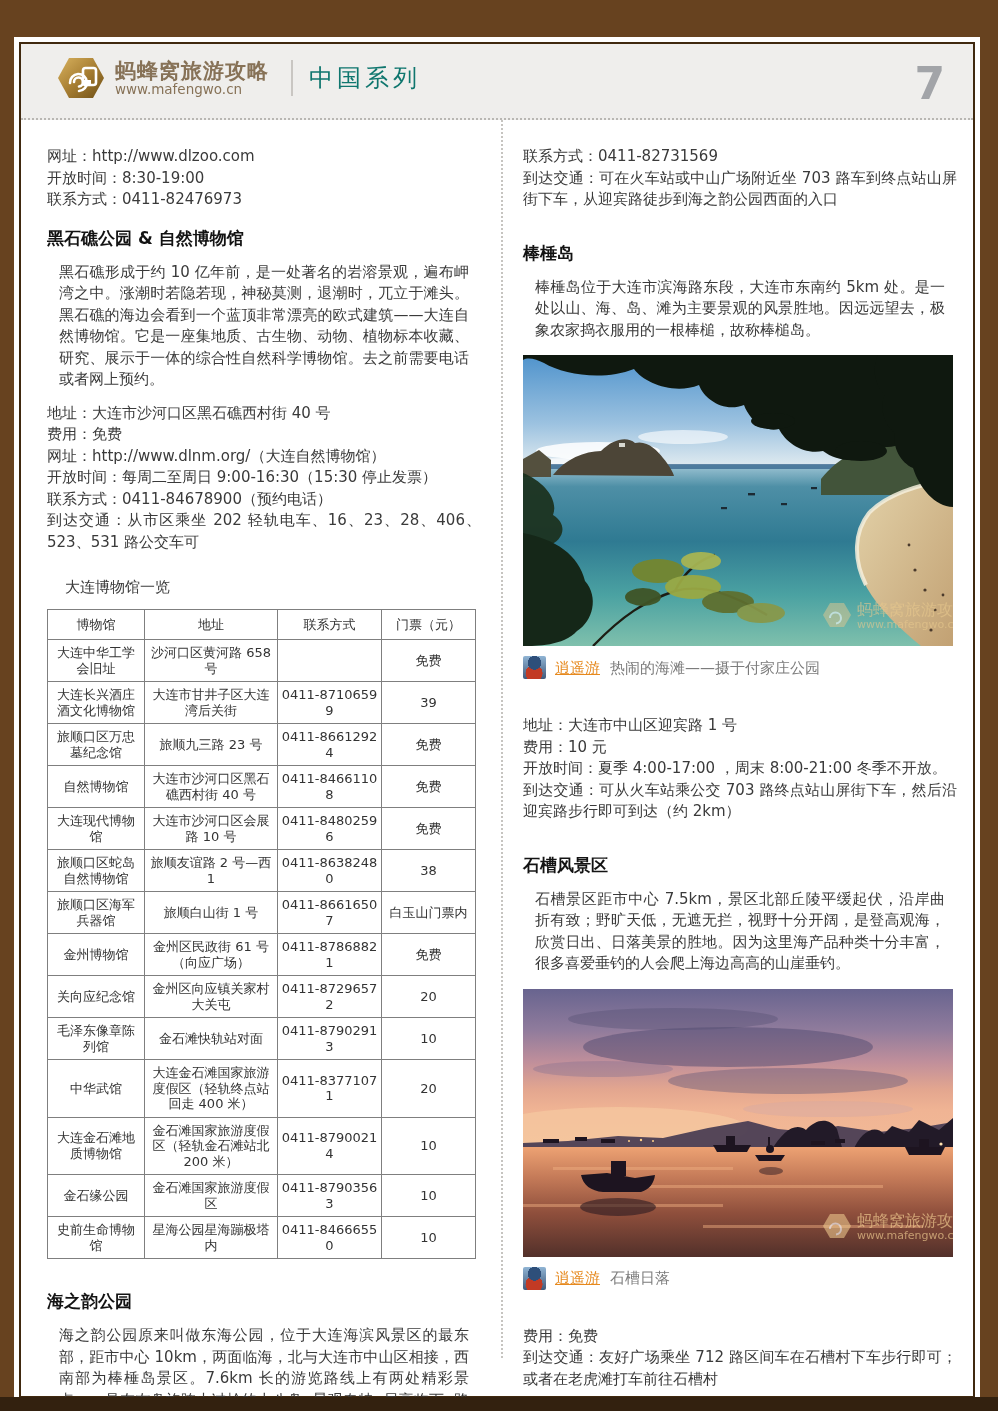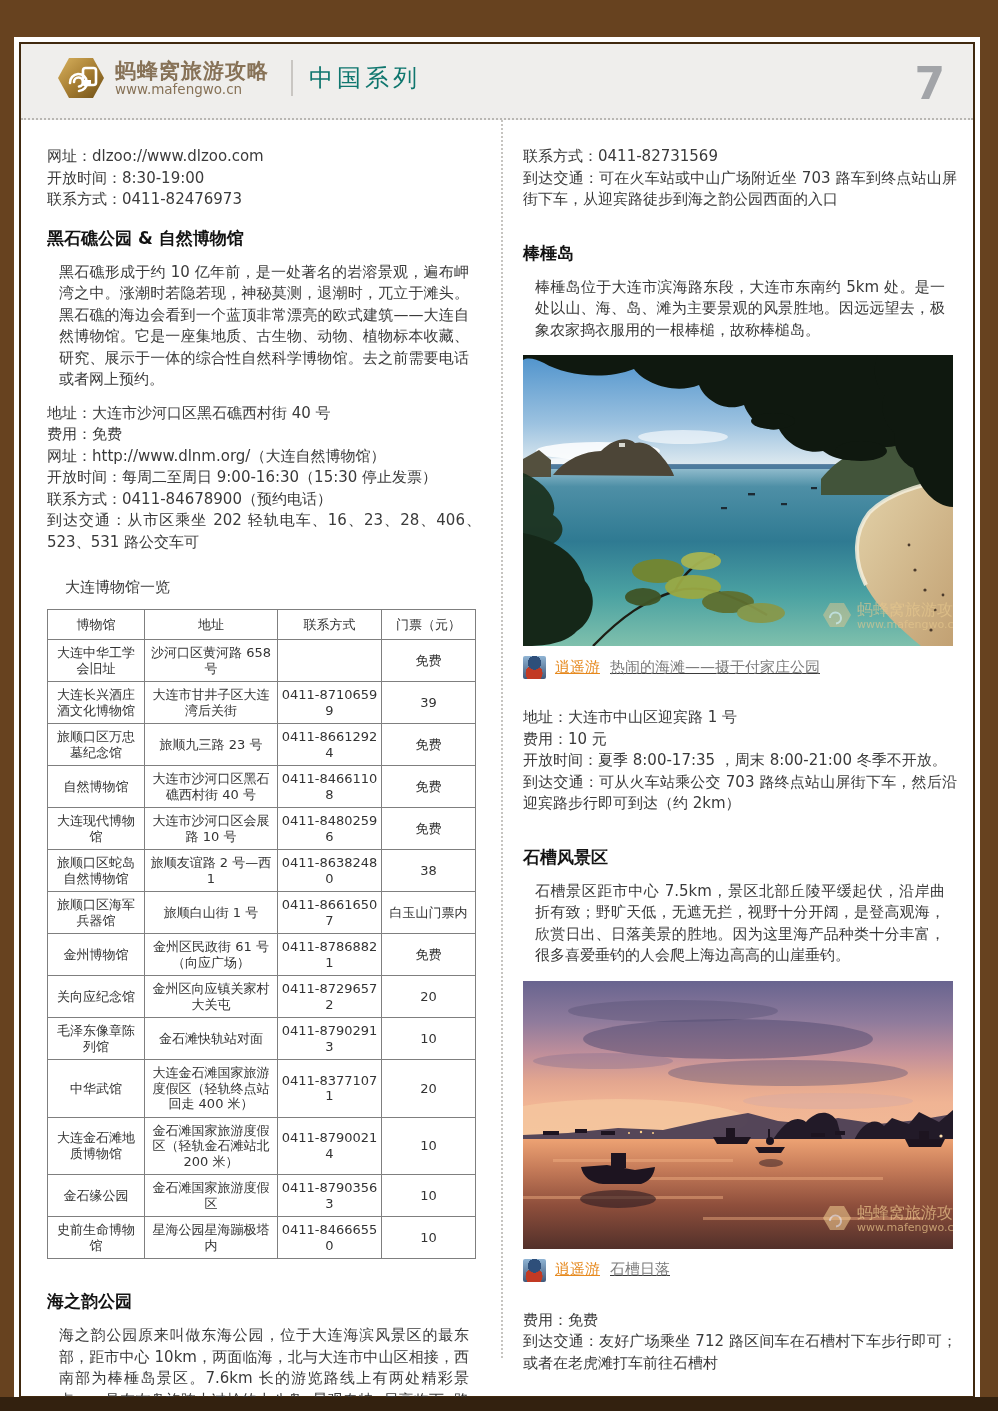--- a/index.html
+++ b/index.html
@@ -34,30 +34,30 @@
   h2{font-size:17px;color:#131313;margin:15px 0 9px 0;line-height:24px;}
   h2.gap{margin-top:30px;}
   .tbl-title{margin:24px 0 10px 18px;}
   
   table{border-collapse:collapse;width:428px;table-layout:fixed;}
   th,td{border:1px solid #7f7f7f;font-size:13px;line-height:15.5px;color:#333;
     text-align:center;vertical-align:middle;padding:5px 3px;font-weight:normal;word-break:break-all;}
   th{padding:7px 3px;}
   
   .photo{width:430px;display:block;margin-top:14px;}
-  .caption{display:flex;align-items:center;margin:10px 0 0 0;text-decoration:underline;}
+  .caption{display:flex;align-items:flex-end;margin:10px 0 0 0;}
   .avatar{width:23px;height:23px;border-radius:2px;margin-right:9px;flex:none;
     background:
       radial-gradient(circle at 50% 30%, #2e4f7a 0 34%, transparent 35%),
       radial-gradient(circle at 48% 75%, #c23a24 0 40%, transparent 41%),
       linear-gradient(#8fb4d4,#41597a);}
   .cap-user{color:#e6891e;text-decoration:underline;margin-right:10px;}
   .cap-text{color:#7c7c7c;}
   .mt8{margin-top:8px;}
-  .mt22{margin-top:28px;}
+  .mt22{margin-top:36px;}
 </style>
 </head>
 <body>
 
 <div class="page">
 
   <div class="header">
     <div class="brand">
       <svg class="brand-logo" viewBox="0 0 48 44">
         <defs>
@@ -79,21 +79,21 @@
       <div class="series-sep"></div>
       <div class="series">中国系列</div>
     </div>
     <div class="pagenum">7</div>
   </div>
 
   <div class="vdivider"></div>
 
   <div class="col col-left">
     <div class="info">
-      <div>网址：dlzoo://www.dlzoo.com</div>
+      <div>网址：http://www.dlzoo.com</div>
       <div>开放时间：8:30-19:00</div>
       <div>联系方式：0411-82476973</div>
     </div>
 
     <h2>黑石礁公园 &amp; 自然博物馆</h2>
     <p class="para">黑石礁形成于约 10 亿年前，是一处著名的岩溶景观，遍布岬湾之中。涨潮时若隐若现，神秘莫测，退潮时，兀立于滩头。黑石礁的海边会看到一个蓝顶非常漂亮的欧式建筑——大连自然博物馆。它是一座集地质、古生物、动物、植物标本收藏、研究、展示于一体的综合性自然科学博物馆。去之前需要电话或者网上预约。</p>
     <div class="info mt8">
       <div>地址：大连市沙河口区黑石礁西村街 40 号</div>
       <div>费用：免费</div>
       <div>网址：http://www.dlnm.org/（大连自然博物馆）</div>
@@ -294,21 +294,21 @@
 
     <div class="caption">
       <span class="avatar"></span>
       <span class="cap-user">逍遥游</span>
       <span class="cap-text">热闹的海滩——摄于付家庄公园</span>
     </div>
 
     <div class="info mt22">
       <div>地址：大连市中山区迎宾路 1 号</div>
       <div>费用：10 元</div>
-      <div>开放时间：夏季 8:00-17:35 ，周末 8:00-21:00 冬季不开放。</div>
+      <div>开放时间：夏季 4:00-17:00 ，周末 8:00-21:00 冬季不开放。</div>
       <div>到达交通：可从火车站乘公交 703 路终点站山屏街下车，然后沿迎宾路步行即可到达（约 2km）</div>
     </div>
 
     <h2 class="gap">石槽风景区</h2>
     <p class="para">石槽景区距市中心 7.5km，景区北部丘陵平缓起伏，沿岸曲折有致；野旷天低，无遮无拦，视野十分开阔，是登高观海，欣赏日出、日落美景的胜地。因为这里海产品种类十分丰富，很多喜爱垂钓的人会爬上海边高高的山崖垂钓。</p>
 
     <svg class="photo" viewBox="0 0 430 268" preserveAspectRatio="none">
       <defs>
         <linearGradient id="sky2" x1="0" y1="0" x2="0" y2="1">
           <stop offset="0" stop-color="#68648f"></stop>

